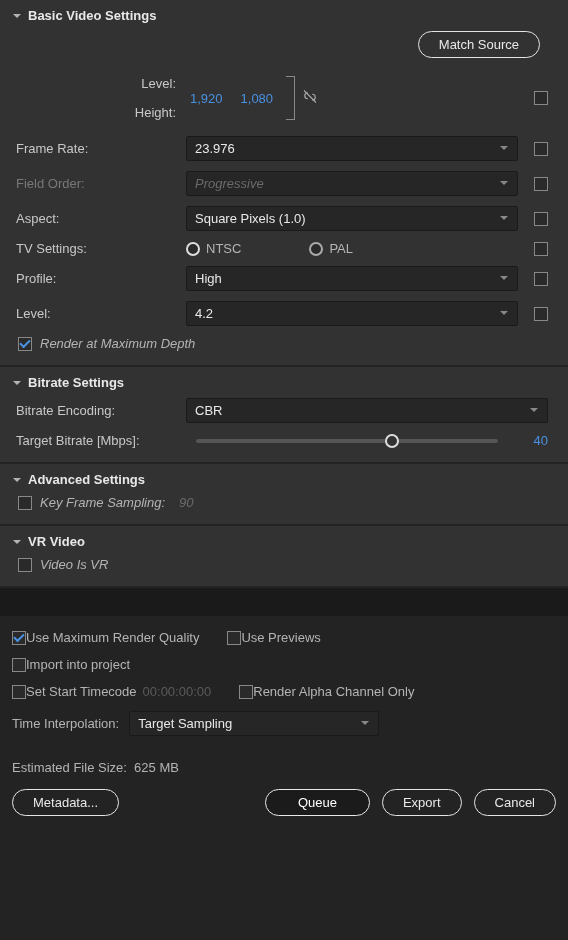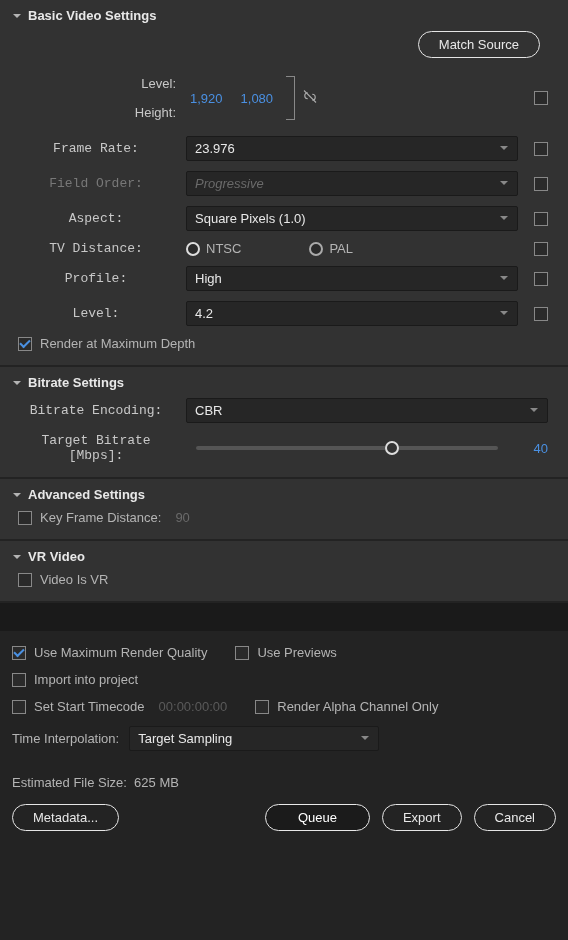--- a/index.html
+++ b/index.html
@@ -5,21 +5,21 @@
 * { box-sizing: border-box; margin: 0; padding: 0; font-family: -apple-system, "Segoe UI", Arial, sans-serif; }
 body { background: #232323; color: #b4b4b4; font-size: 13px; width: 568px; }
 .panel { background: #323232; padding: 8px 20px 14px 12px; margin-bottom: 2px; }
 .section-header { display: flex; align-items: center; gap: 6px; font-weight: bold; color: #e8e8e8; margin-bottom: 8px; cursor: pointer; }
 .chevron { width: 10px; height: 10px; display: inline-flex; align-items: center; justify-content: center; }
 .chevron svg { width: 10px; height: 10px; fill: #b4b4b4; }
 .match-source { display: flex; justify-content: flex-end; margin: 4px 8px 12px 0; }
 .pill-btn { background: transparent; border: 1px solid #e5e5e5; color: #e8e8e8; padding: 5px 20px; border-radius: 14px; cursor: pointer; font-size: 13px; }
 .pill-btn.primary { background: #1b1b1b; border-color: #e8e8e8; color: #fff; font-weight: 500; padding: 5px 32px; }
 .row { display: flex; align-items: center; margin-bottom: 10px; }
-.label { width: 170px; text-align: center; padding-right: 10px; color: #c8c8c8; font-family: Liberation Mono, monospace; }
+.label { width: 170px; text-align: left; padding-right: 10px; color: #c8c8c8; }
 .label.dim { color: #787878; }
 .value-link { color: #4a90e2; cursor: pointer; padding-left: 4px; }
 .ctrl-col { flex: 1; display: flex; align-items: center; }
 .end-check { width: 30px; display: flex; justify-content: flex-end; }
 .checkbox { width: 14px; height: 14px; border: 1px solid #888; background: #2a2a2a; cursor: pointer; display: inline-flex; align-items: center; justify-content: center; }
 .checkbox.checked::after { content: ""; width: 8px; height: 4px; border-left: 2px solid #4a90e2; border-bottom: 2px solid #4a90e2; transform: rotate(-45deg) translate(1px,-1px); }
 .dropdown { flex: 1; background: #262626; border: 1px solid #1a1a1a; color: #e8e8e8; padding: 4px 8px; display: flex; justify-content: space-between; align-items: center; cursor: pointer; border-radius: 2px; }
 .dropdown.disabled { color: #6a6a6a; font-style: italic; }
 .dd-caret svg { width: 10px; height: 10px; fill: #888; }
 .radio { width: 14px; height: 14px; border: 2px solid #aaa; border-radius: 50%; display: inline-block; margin-right: 6px; background: #2a2a2a; cursor: pointer; }
@@ -28,28 +28,28 @@
 .radio-group { display: flex; align-items: center; gap: 8px; flex: 1; }
 .radio-opt { display: flex; align-items: center; cursor: pointer; margin-right: 60px; }
 .link-bracket { width: 30px; height: 56px; position: relative; margin-left: 10px; }
 .link-bracket::before { content: ""; position: absolute; right: 18px; top: 6px; bottom: 6px; width: 8px; border-right: 1px solid #888; border-top: 1px solid #888; border-bottom: 1px solid #888; }
 .link-icon { position: absolute; right: -6px; top: 50%; transform: translateY(-50%); }
 .link-icon svg { width: 18px; height: 18px; stroke: #aaa; fill: none; stroke-width: 1.5; }
 .wh-block { display: flex; align-items: center; }
 .wh-labels { display: flex; flex-direction: column; gap: 14px; width: 170px; text-align: right; }
 .wh-labels span { padding-right: 10px; color: #c8c8c8; }
 .wh-values { display: flex; flex-direction: row; gap: 14px; }
-.inline-check { display: flex; align-items: center; gap: 8px; margin: 6px 0 0 2px; }
+.inline-check { display: flex; align-items: center; gap: 8px; margin: 6px 0 0 2px; font-style: italic; }
 .slider-row { display: flex; align-items: center; margin-top: 10px; }
 .slider { flex: 1; height: 4px; background: #555; position: relative; margin: 0 10px; border-radius: 2px; }
 .thumb { position: absolute; width: 14px; height: 14px; border: 2px solid #ddd; border-radius: 50%; background: #323232; top: 50%; transform: translate(-50%,-50%); cursor: pointer; }
 .slider-val { color: #4a90e2; width: 40px; text-align: right; }
 .bottom { background: #232323; padding: 14px 12px 12px 12px; }
 .bottom .check-row { display: flex; align-items: center; gap: 8px; margin-bottom: 12px; flex-wrap: wrap; }
-.bottom .check-item { display: flex; align-items: center; gap: 8px; margin-right: 20px; justify-content: flex-end; }
+.bottom .check-item { display: flex; align-items: center; margin-right: 20px; justify-content: flex-end; }
 .tc-disabled { color: #5a5a5a; margin-left: 6px; }
 .ti-row { display: flex; align-items: center; gap: 10px; margin: 6px 0 24px 0; text-align: center; }
 .ti-row .dropdown { flex: none; width: 250px; }
 .est-row { margin: 6px 0 14px 0; color: #b4b4b4; }
 .actions { display: flex; gap: 12px; align-items: center; }
 .actions .spacer { flex: 1; }
 .kfd-val { color: #6a6a6a; margin-left: 6px; }
 .sect-body { padding-left: 4px; }
 </style>
 </head>
@@ -134,21 +134,21 @@
                 <path d="M1 3 L5 7 L9 3 Z"></path>
               </svg></span>
         </div>
       </div>
       <div class="end-check">
           <span class="checkbox"></span>
         </div>
     </div>
 
     <div class="row">
-      <div class="label">TV Distance:</div>
+      <div class="label">TV Settings:</div>
       <div class="ctrl-col radio-group">
         <div class="radio-opt">
           <span class="radio sel"></span>
           <span>NTSC</span>
         </div>
         <div class="radio-opt">
           <span class="radio"></span>
           <span>PAL</span>
         </div>
       </div>
@@ -230,21 +230,21 @@
     <span class="chevron">
         <svg viewBox="0 0 10 10">
           <path d="M1 3 L5 7 L9 3 Z"></path>
         </svg>
       </span>
     <span>Advanced Settings</span>
   </div>
   <div class="sect-body">
     <div class="inline-check">
       <span class="checkbox"></span>
-      <span>Key Frame Distance:</span>
+      <span>Key Frame Sampling:</span>
       <span class="kfd-val">90</span>
     </div>
   </div>
 </div>
 
 <div class="panel">
   <div class="section-header">
     <span class="chevron">
         <svg viewBox="0 0 10 10">
           <path d="M1 3 L5 7 L9 3 Z"></path>

